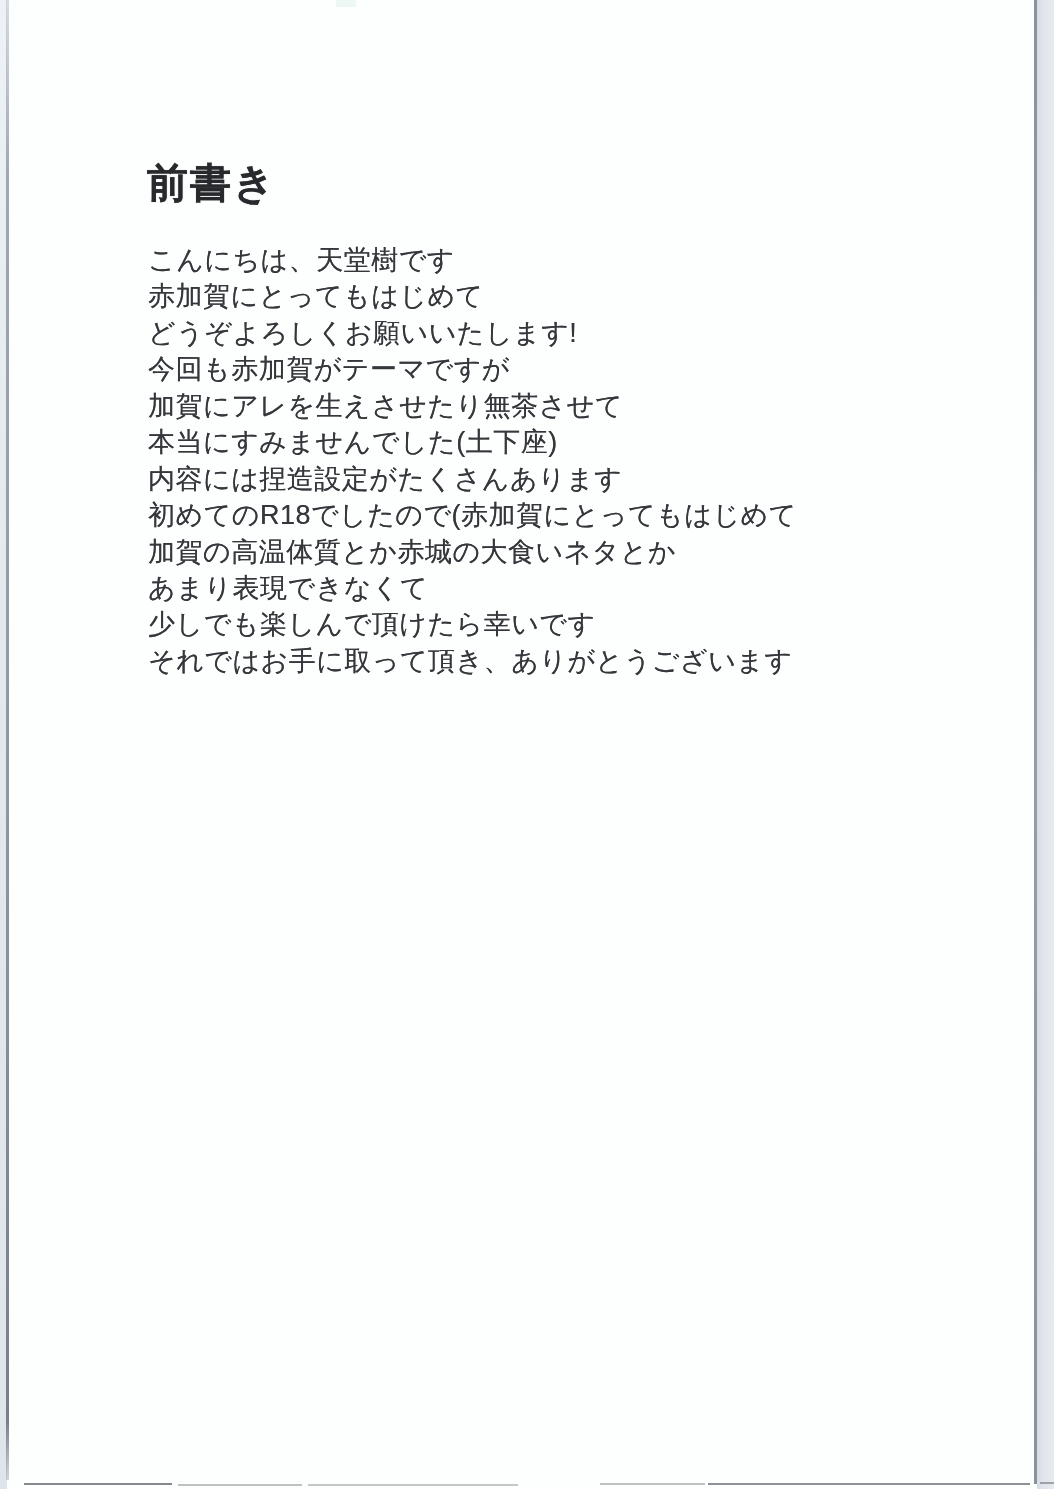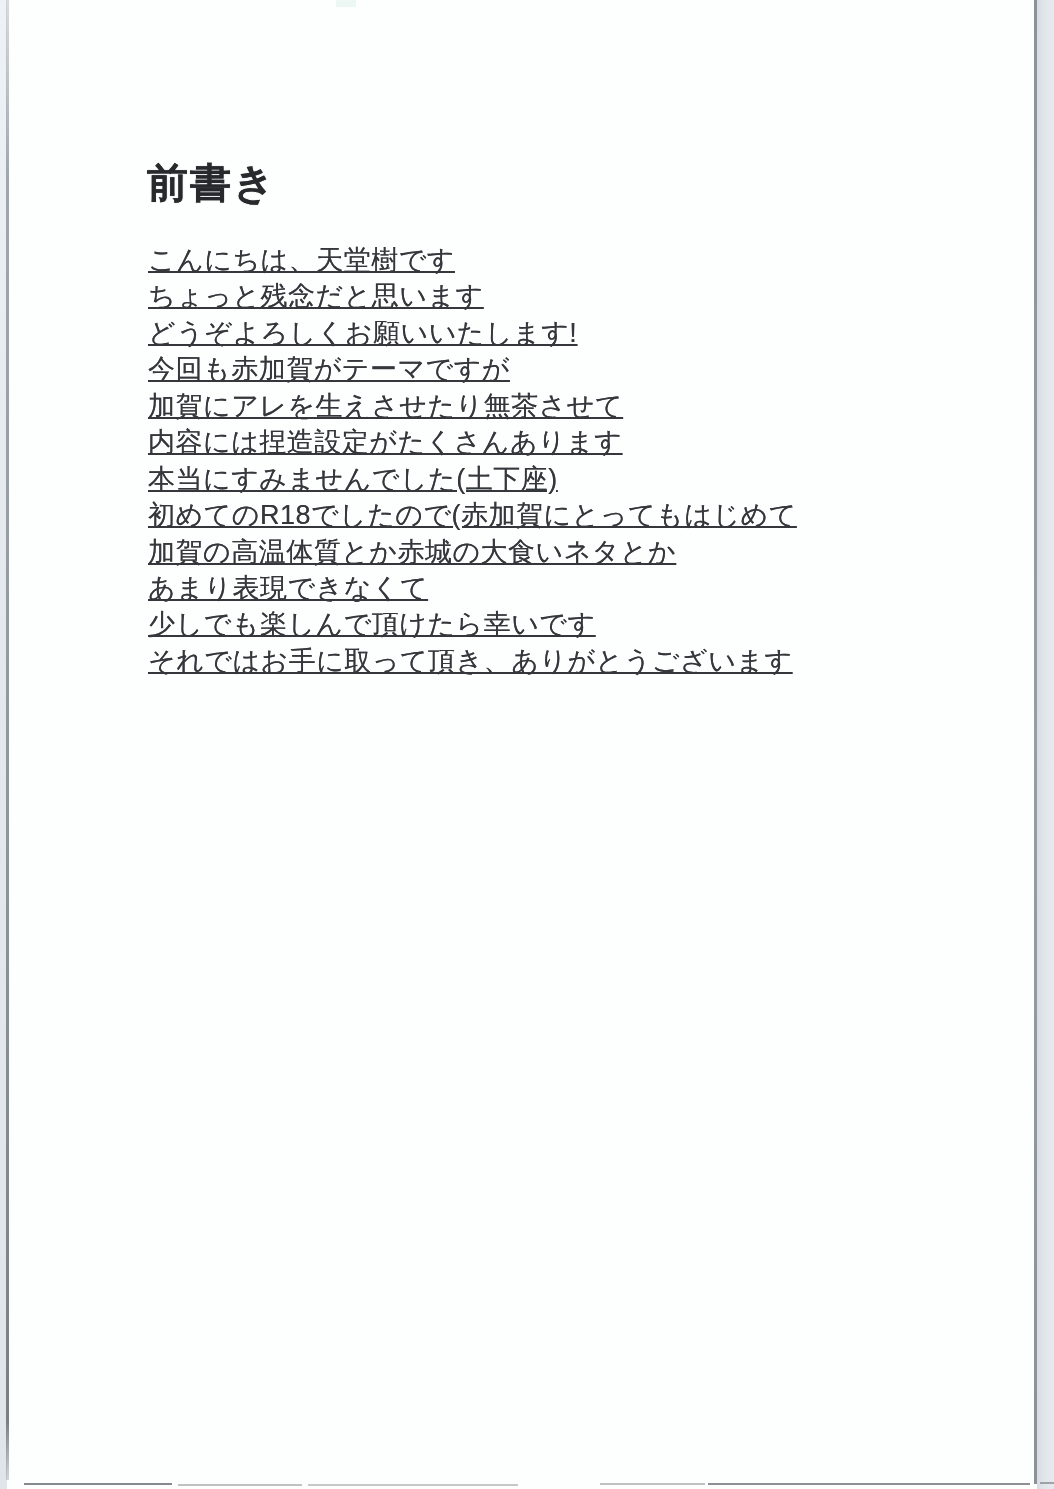--- a/index.html
+++ b/index.html
@@ -77,21 +77,20 @@
     top: 242px;
     font-size: 27px;
     line-height: 36.45px;
     color: #34373b;
     text-shadow: 0 0 0.5px rgba(52,55,59,0.75);
     letter-spacing: 0.5px;
   }
   #body-text .line {
     white-space: pre;
     height: 36.45px;
-    text-decoration: underline;
   }
 </style>
 </head>
 <body>
 
 <div id="scan-page">
 
   <div class="edge-strip-left"></div>
   <div class="edge-line-left"></div>
   <div class="edge-line-right"></div>
@@ -101,26 +100,26 @@
   <div class="bottom-dash d2"></div>
   <div class="bottom-dash d3"></div>
   <div class="bottom-dash d4"></div>
   <div class="bottom-dash d5"></div>
   <div class="bottom-dash d6"></div>
 
   <h1 id="page-title">前書き</h1>
 
   <div id="body-text">
     <div class="line">こんにちは、天堂樹です</div>
-    <div class="line">ちょっと残念だと思います</div>
+    <div class="line">赤加賀にとってもはじめて</div>
     <div class="line">どうぞよろしくお願いいたします!</div>
     <div class="line">今回も赤加賀がテーマですが</div>
     <div class="line">加賀にアレを生えさせたり無茶させて</div>
+    <div class="line">本当にすみませんでした(土下座)</div>
     <div class="line">内容には捏造設定がたくさんあります</div>
-    <div class="line">本当にすみませんでした(土下座)</div>
     <div class="line">初めてのR18でしたので(赤加賀にとってもはじめて</div>
     <div class="line">加賀の高温体質とか赤城の大食いネタとか</div>
     <div class="line">あまり表現できなくて</div>
     <div class="line">少しでも楽しんで頂けたら幸いです</div>
     <div class="line">それではお手に取って頂き、ありがとうございます</div>
   </div>
 
 </div>
 
 </body></html>

